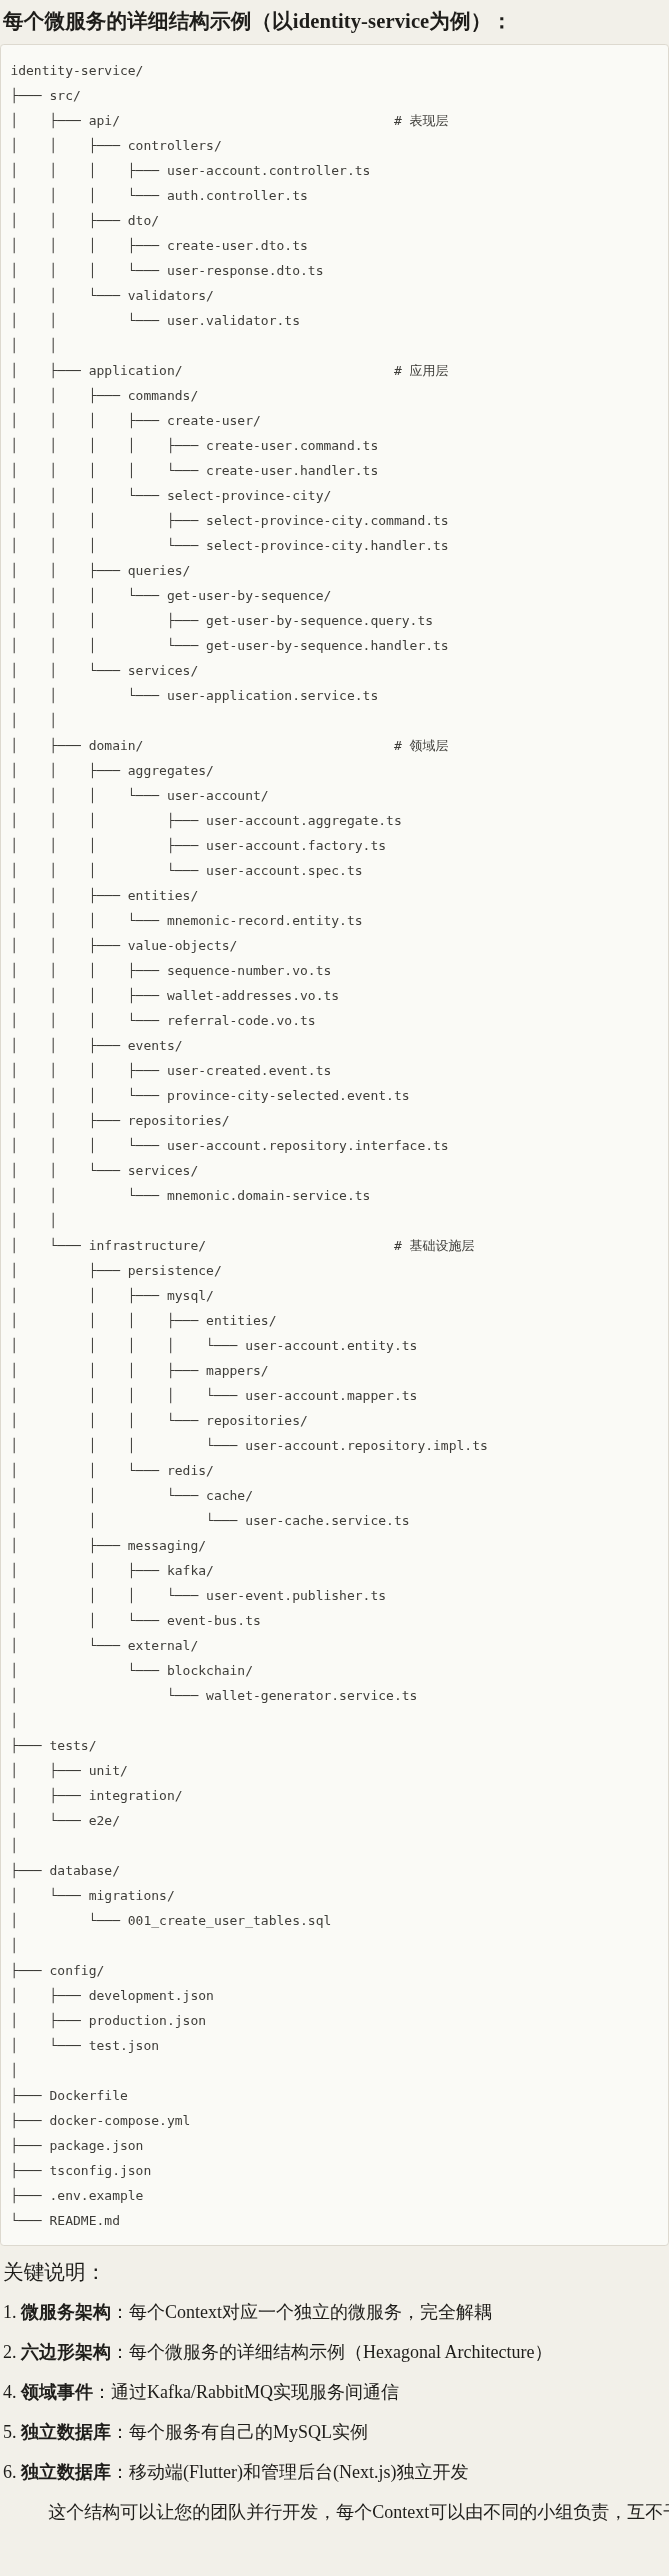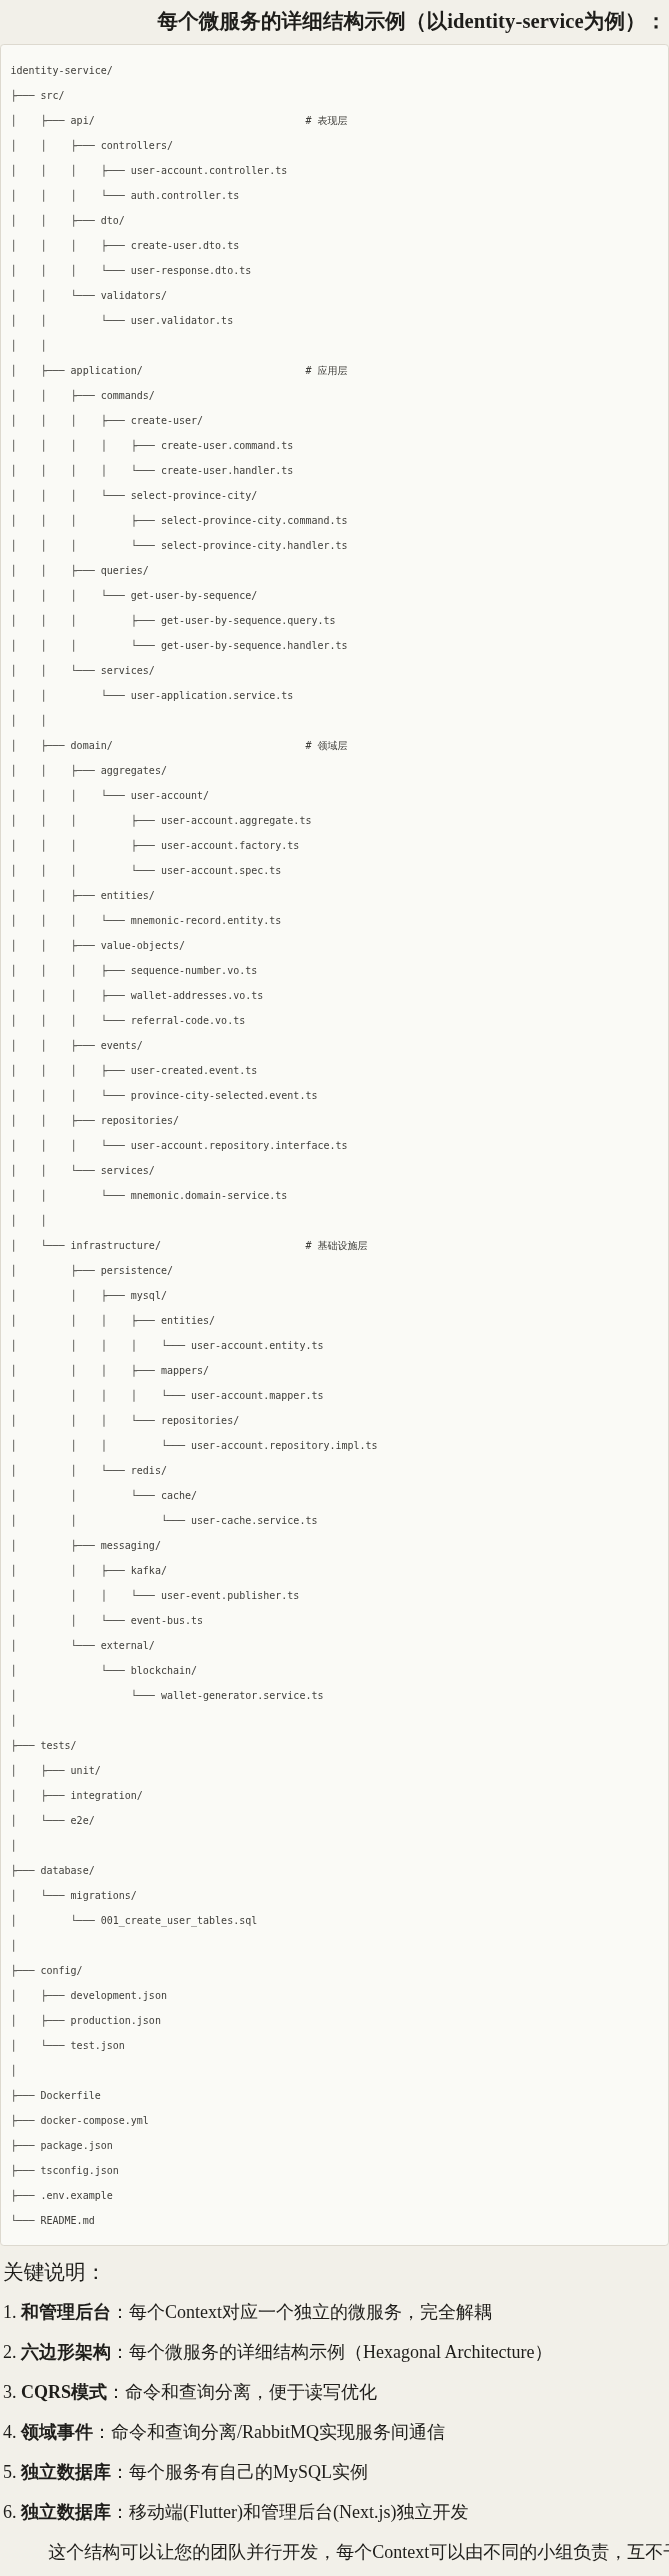--- a/index.html
+++ b/index.html
@@ -20,34 +20,33 @@
     overflow: hidden;
   }
   .page-title {
     margin: 0;
     padding: 8.1px 2.5px 0 3.1px;
     font-size: 20.6px;
     line-height: 26px;
     font-weight: 700;
     white-space: nowrap;
     letter-spacing: 0.1px;
-    text-align: right;
   }
   .codeblock {
     margin-top: 10px;
     background: var(--code-bg);
     border: 0.6px solid var(--code-border);
     border-radius: 3.8px;
     width: 669px;
   }
   .codeblock pre {
     margin: 0;
     padding: 12.5px 8.8px 12.5px 9.4px;
     font-family: "DejaVu Sans Mono", monospace;
-    font-size: 10px;
+    font-size: 13px;
     line-height: 25px;
     color: var(--tree-text);
     white-space: pre;
     overflow: hidden;
   }
   .notes-heading {
     margin: 13.8px 0 0 3.1px;
     font-size: 20.6px;
     line-height: 25px;
     font-weight: 400;
@@ -161,33 +160,30 @@
 ├─── package.json
 ├─── tsconfig.json
 ├─── .env.example
 └─── README.md</code></pre>
 </div>
 
 <h2 class="notes-heading">关键说明：</h2>
 
 <div>
   <div class="note-item">
-    <span class="num">1.</span><span class="term">和管理后台</span><span class="desc">：每个Context对应一个独立的微服务，完全解耦</span>
+    <span class="num">1.</span><span class="term">微服务架构</span><span class="desc">：每个Context对应一个独立的微服务，完全解耦</span>
   </div>
 
   <div class="note-item">
     <span class="num">2.</span><span class="term">六边形架构</span><span class="desc">：每个微服务的详细结构示例（Hexagonal Architecture）</span>
   </div>
 
-  <div class="note-item">
-    <span class="num">3.</span><span class="term">CQRS模式</span><span class="desc">：命令和查询分离，便于读写优化</span>
-  </div>
 
   <div class="note-item">
-    <span class="num">4.</span><span class="term">领域事件</span><span class="desc">：命令和查询分离/RabbitMQ实现服务间通信</span>
+    <span class="num">4.</span><span class="term">领域事件</span><span class="desc">：通过Kafka/RabbitMQ实现服务间通信</span>
   </div>
 
   <div class="note-item">
     <span class="num">5.</span><span class="term">独立数据库</span><span class="desc">：每个服务有自己的MySQL实例</span>
   </div>
 
   <div class="note-item">
     <span class="num">6.</span><span class="term">独立数据库</span><span class="desc">：移动端(Flutter)和管理后台(Next.js)独立开发</span>
   </div>
 </div>

